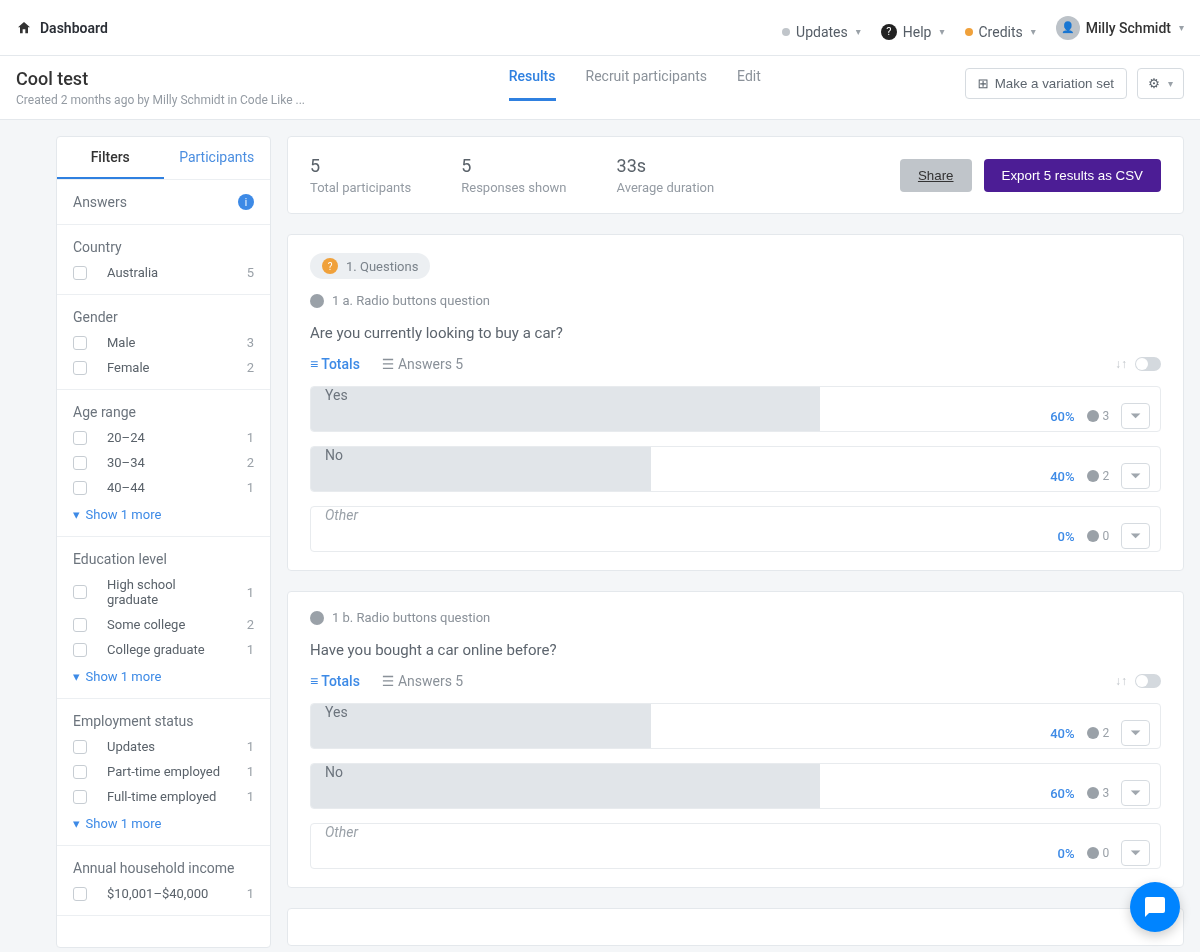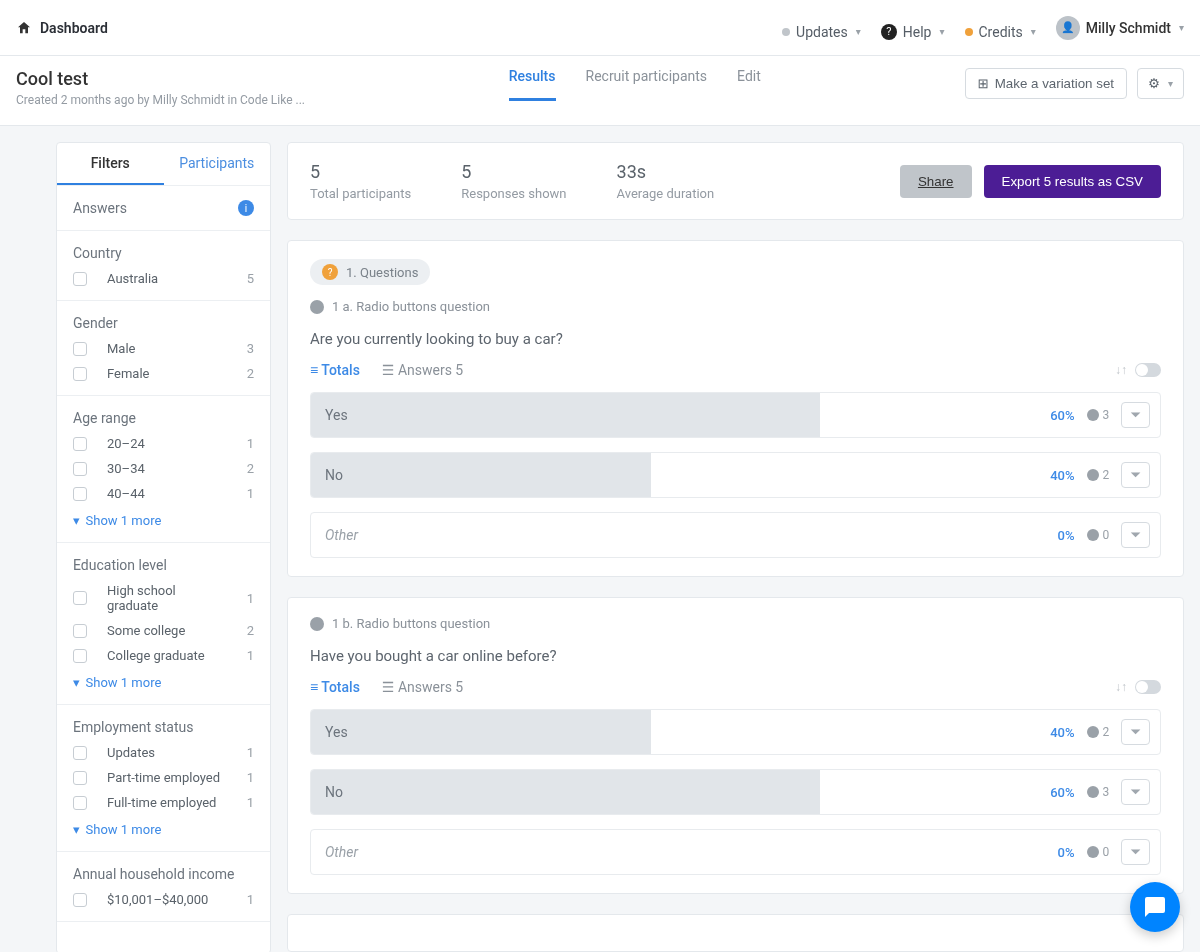--- a/index.html
+++ b/index.html
@@ -28,21 +28,21 @@
   .nav-item .dot { width:8px; height:8px; border-radius:50%; }
   .chev { font-size:10px; color:#9aa1a8; margin-left:2px; }
   .avatar { width:24px; height:24px; border-radius:50%; background:#bcc2c8; display:flex; align-items:center; justify-content:center; font-size:11px; color:#555;}
   .home-icon { width:16px; height:16px; fill:#333; }
   .q-icon { width:16px; height:16px; display:inline-flex; align-items:center; justify-content:center; border-radius:50%; background:#222; color:#fff; font-size:11px; }
 
   
   .headerbar {
     background:#fff;
     border-bottom:1px solid #e4e8ec;
-    padding: 12px 16px 14px 16px;
+    padding: 12px 16px 8px 16px;
     display:flex;
     align-items:flex-start;
     gap:16px;
   }
   .headerbar .titleblock { flex: 0 0 280px; }
   .test-title { font-size:18px; font-weight:500; color:#333; }
   .test-meta  { font-size:12px; color:#949ba3; margin-top:4px; white-space:nowrap; overflow:hidden; text-overflow:ellipsis; max-width:295px;}
   .tabs { display:flex; gap:30px; margin-left:auto; margin-right:auto; }
   .tab { color:#8b929a; padding-bottom:14px; cursor:pointer; border-bottom:3px solid transparent; }
   .tab.active { color:#2f80e0; border-color:#2f80e0; font-weight:500;}
@@ -78,21 +78,21 @@
   .chip { display:inline-flex; align-items:center; background:#eceff2; border-radius:18px; padding:5px 12px; color:#7a828a; font-size:13px; gap:8px;}
   .chip .badge { width:16px; height:16px; border-radius:50%; background:#f0a13b; color:#fff; display:flex; align-items:center; justify-content:center; font-size:10px;}
   .subhead { display:flex; align-items:center; gap:8px; margin-top:14px; color:#8a9199; font-size:13px;}
   .circle-icon { width:14px;height:14px;border-radius:50%; background:#9aa1a8; display:inline-block;}
   .qtitle { font-size:15px; color:#5d656e; margin-top:16px;}
   .toolbar { display:flex; align-items:center; gap:22px; margin-top:14px; color:#8a9199;}
   .toolbar .active { color:#3d8ae6; font-weight:500;}
   .toolbar .right { margin-left:auto; display:flex; align-items:center; gap:8px; color:#c0c5ca;}
   .toggle { width:26px; height:14px; border-radius:8px; background:#d4d9de; position:relative;}
   .toggle::after{ content:""; width:12px; height:12px; border-radius:50%; background:#fff; position:absolute; top:1px; left:1px;}
-  .bar-row { position:relative; border:1px solid #e8ebee; border-radius:4px; height:46px; margin-top:14px; display:flex; align-items:center; overflow:hidden;}
+  .bar-row { position:relative; border:1px solid #e8ebee; border-radius:4px; height:46px; margin-top:14px; display:flex; overflow:hidden;flex-direction:column;}
   .bar-fill { position:absolute; left:0; top:0; bottom:0; background:#e1e5e9;}
   .bar-label { position:relative; padding-left:14px; color:#6c747d;}
   .bar-label.italic { font-style:italic; color:#9aa1a8;}
   .bar-metrics { position:relative; margin-left:auto; display:flex; align-items:center; gap:12px; padding-right:10px;}
   .pct { color:#3d8ae6; font-weight:500; font-size:13px;}
   .pcount { display:flex; align-items:center; gap:4px; color:#9aa1a8; font-size:12px;}
   .btn-filter { border:1px solid #d6dbe0; background:#fff; border-radius:4px; padding:4px 8px; color:#a0a7ae; cursor:pointer;}
 
   
   .chat-bubble { position:fixed; bottom:20px; right:20px; width:50px; height:50px; border-radius:50%; background:#0084ff; display:flex; align-items:center; justify-content:center; box-shadow:0 4px 12px rgba(0,0,0,.2);}

